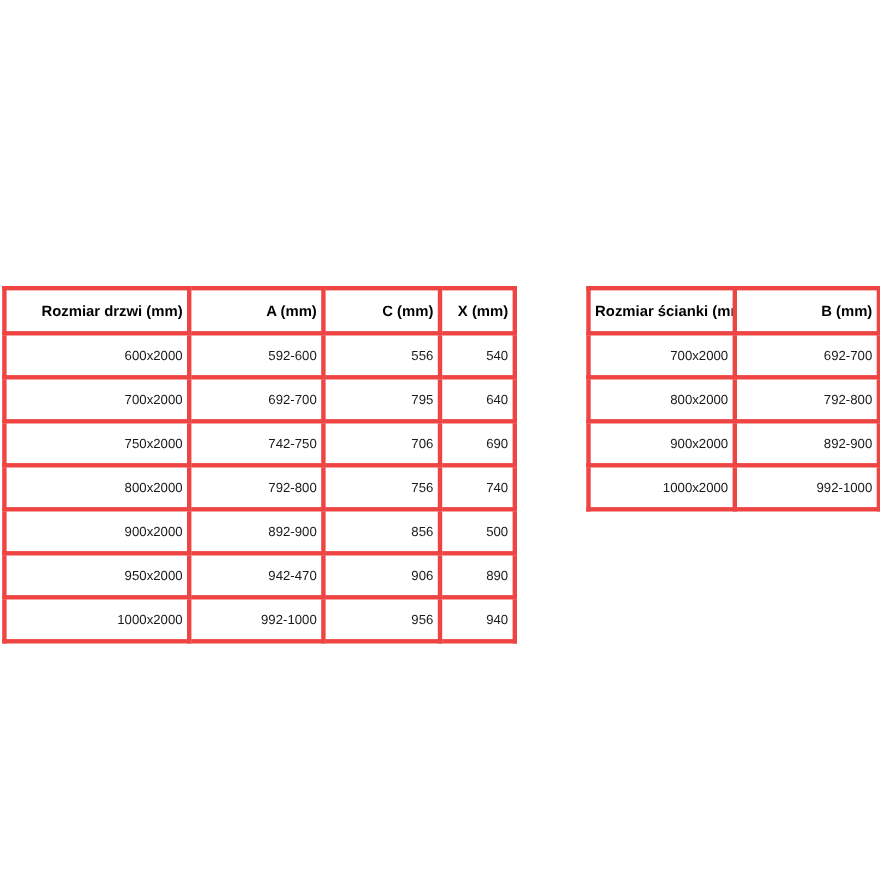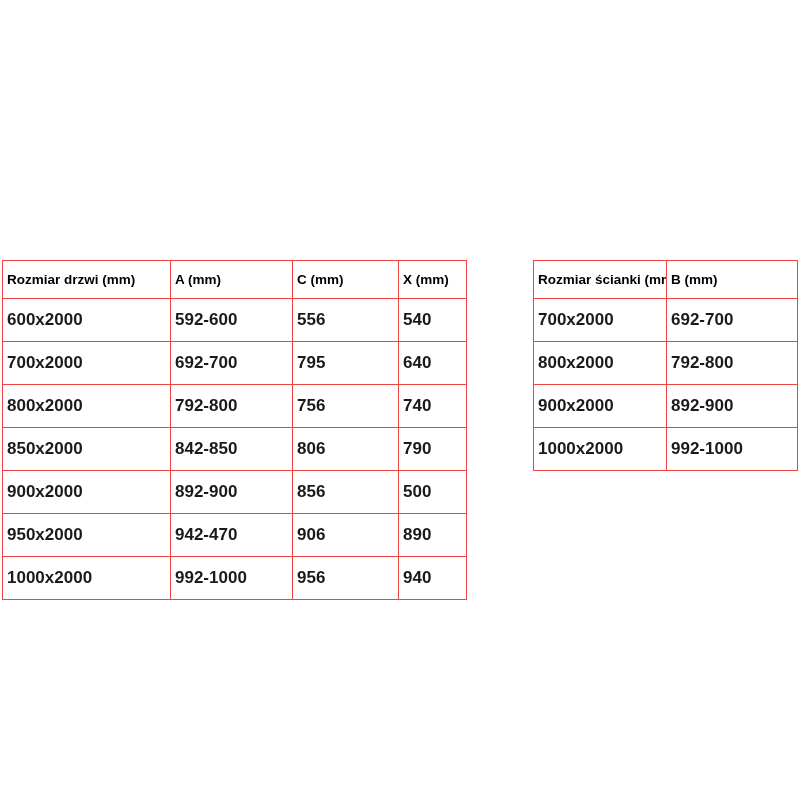--- a/index.html
+++ b/index.html
@@ -27,35 +27,35 @@
     width: 464px;
     height: 279px;
   }
   #walls-table {
     left: 533px;
     top: 260px;
     width: 264px;
     height: 139px;
   }
   th, td {
-    border: 1px solid #ef4444;
-    text-align: left;
+    border: 4px solid #ef4444;
+    text-align: right;
     vertical-align: middle;
     padding: 11px 4px;
     overflow: hidden;
     white-space: nowrap;
   }
   th {
     font-size: 13.5px;
     font-weight: bold;
     color: #000000;
   }
   td {
-    font-size: 17px;
-    font-weight: bold;
+    font-size: 12px;
+    font-weight: normal;
     color: #1a1a1a;
   }
   thead tr {
     height: 30px;
   }
 </style>
 </head>
 <body>
 
 <table id="doors-table">
@@ -80,30 +80,30 @@
       <td>556</td>
       <td>540</td>
     </tr>
     <tr>
       <td>700x2000</td>
       <td>692-700</td>
       <td>795</td>
       <td>640</td>
     </tr>
     <tr>
+      <td>750x2000</td>
+      <td>742-750</td>
+      <td>706</td>
+      <td>690</td>
+    </tr>
+    <tr>
       <td>800x2000</td>
       <td>792-800</td>
       <td>756</td>
       <td>740</td>
-    </tr>
-    <tr>
-      <td>850x2000</td>
-      <td>842-850</td>
-      <td>806</td>
-      <td>790</td>
     </tr>
     <tr>
       <td>900x2000</td>
       <td>892-900</td>
       <td>856</td>
       <td>500</td>
     </tr>
     <tr>
       <td>950x2000</td>
       <td>942-470</td>

